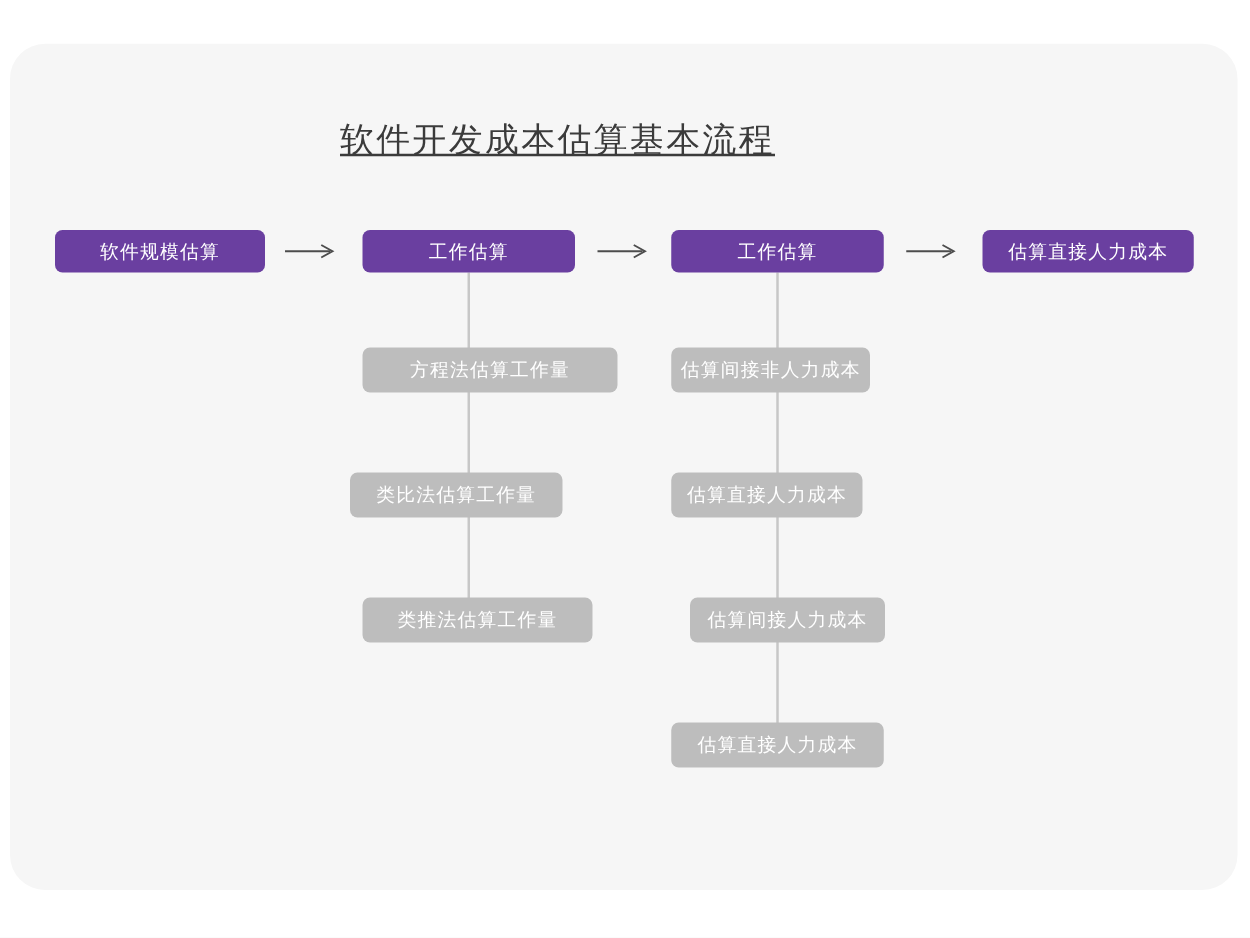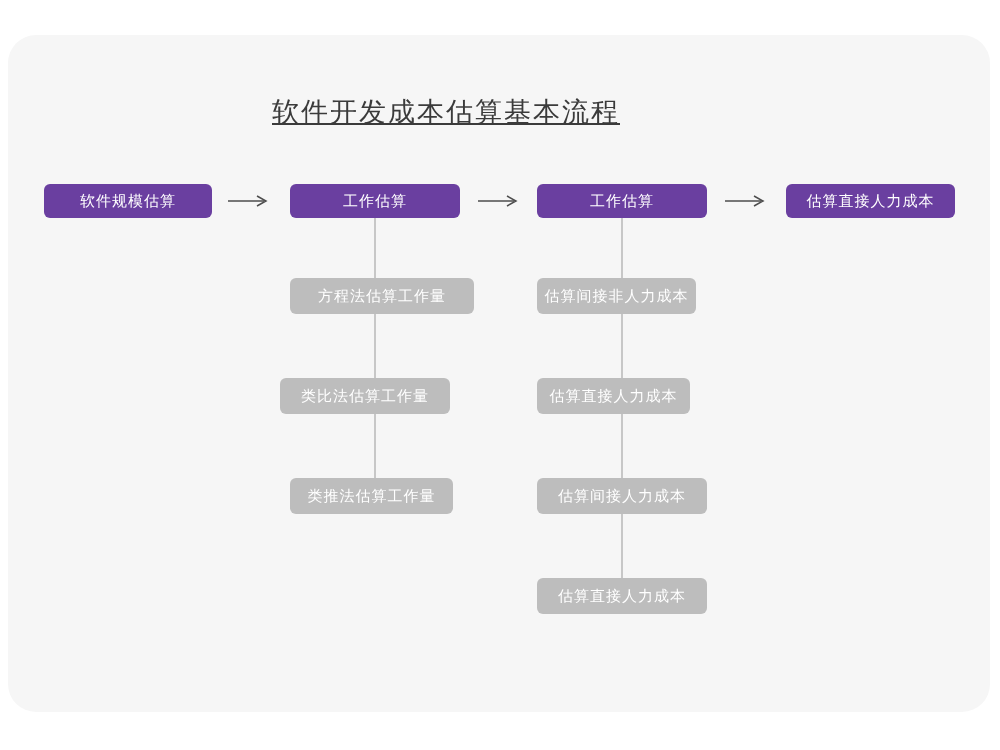--- a/index.html
+++ b/index.html
@@ -93,20 +93,20 @@
 <svg class="arrow" style="left:724px;top:194px" viewBox="0 0 42 14">
   <line x1="1" y1="7" x2="37" y2="7" stroke="var(--arrow)" stroke-width="1.5"></line>
   <path d="M30 2 L39 7 L30 12" fill="none" stroke="var(--arrow)" stroke-width="1.5"></path>
 </svg>
 
 <div class="node main" style="left:786px;top:184px;width:169px">估算直接人力成本</div>
 
 <div class="vline" style="left:374px;top:218px;height:274px"></div>
 <div class="vline" style="left:621px;top:218px;height:374px"></div>
 
-<div class="node sub" style="left:290px;top:278px;width:184px">方程法估算工作量</div>
+<div class="node sub" style="left:290px;top:278px;width:204px">方程法估算工作量</div>
 <div class="node sub" style="left:280px;top:378px;width:170px">类比法估算工作量</div>
-<div class="node sub" style="left:290px;top:478px;width:163px">类推法估算工作量</div>
+<div class="node sub" style="left:290px;top:478px;width:184px">类推法估算工作量</div>
 
 <div class="node sub" style="left:537px;top:278px;width:159px">估算间接非人力成本</div>
 <div class="node sub" style="left:537px;top:378px;width:153px">估算直接人力成本</div>
-<div class="node sub" style="left:537px;top:478px;width:170px">估算间接人力成本</div>
+<div class="node sub" style="left:552px;top:478px;width:156px">估算间接人力成本</div>
 <div class="node sub" style="left:537px;top:578px;width:170px">估算直接人力成本</div>
 
 </body></html>

